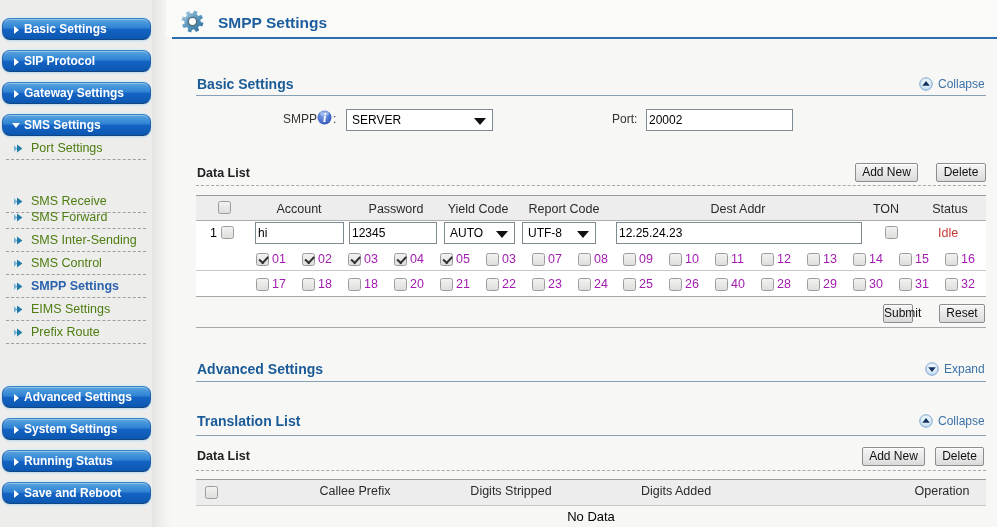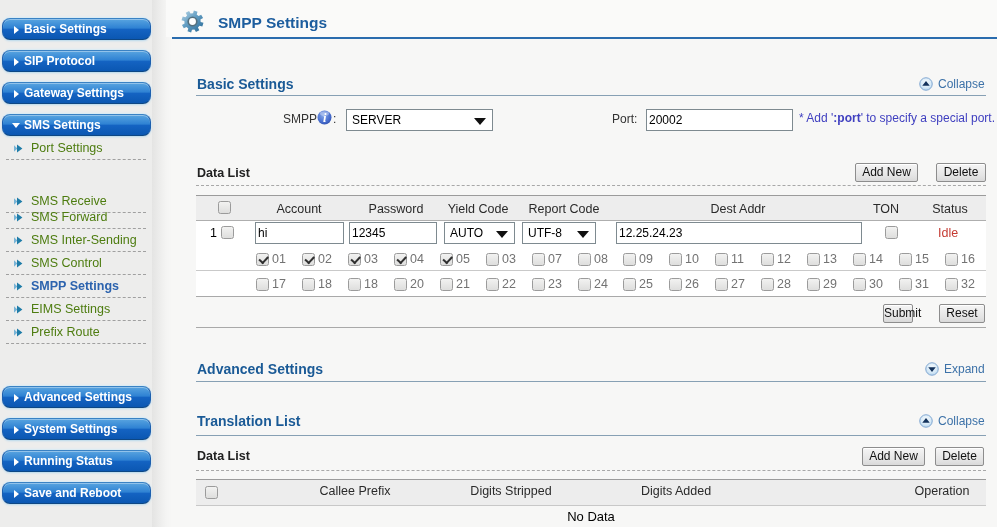--- a/index.html
+++ b/index.html
@@ -26,21 +26,21 @@
 .thead {position:absolute;left:196px;width:790px;height:26px;background:#ededed;border-top:1px solid #9b9b9b;border-bottom:1px solid #aeaeae}
 .tbody1 {position:absolute;left:196px;top:221px;width:790px;height:76px;background:#fff;border-bottom:1px solid #a9a9a9}
 .thc {position:absolute;transform:translateX(-50%);color:#2a2a2a;white-space:nowrap}
 .btn {position:absolute;border:1px solid #8d8d8d;border-radius:2px;background:linear-gradient(#f5f5f5,#e4e4e4 70%,#d9d9d9);
  color:#111;font-size:12px;text-align:center;line-height:17px;box-shadow:inset 0 1px 0 #fff;height:18.5px}
 .inp {position:absolute;height:22px;background:#fff;border:1px solid #7e8a90;line-height:20px;padding-left:2px;color:#000;white-space:nowrap;overflow:hidden;font-size:12px}
 .sel {position:absolute;height:22px;background:#fff;border:1px solid #7e8a90;line-height:20px;padding-left:5px;color:#000;font-size:12px}
 .sel:after {content:'';position:absolute;right:6px;top:7.5px;width:0;height:0;border-left:6px solid transparent;border-right:6px solid transparent;border-top:7px solid #101010}
 .cb {position:absolute;width:13px;height:13px;border:1px solid #9b9b9b;border-radius:2.5px;background:linear-gradient(#f2f2f1,#dededd)}
 .cb.ck:after {content:'';position:absolute;left:1.8px;top:2.2px;width:7px;height:3.6px;border-left:2.4px solid #303030;border-bottom:2.4px solid #303030;transform:rotate(-47deg)}
-.cblab {color:#737373}
+.cblab {color:#a21caf}
 .lab {position:absolute;color:#333;font-size:12px}
 </style></head><body>
 <div id="root">
 <svg width="0" height="0" style="position:absolute">
       <defs>
 <radialGradient id="cg" cx="0.5" cy="0.35" r="0.75">
           <stop offset="0" stop-color="#f3f9fd"></stop>
           <stop offset="0.55" stop-color="#d8eaf7"></stop>
           <stop offset="1" stop-color="#a8cce9"></stop>
         </radialGradient>
@@ -119,21 +119,20 @@
 <div class="lab" style="left:283px;top:112px">SMPP</div>
 <svg class="abs" style="left:317px;top:110px" width="15" height="15" viewBox="0 0 15 15">
       <circle cx="7.5" cy="7.5" r="7" fill="url(#ig)"></circle>
       <ellipse cx="7.5" cy="3.6" rx="4.6" ry="2.4" fill="#ffffff" opacity="0.35"></ellipse>
       <text x="7.8" y="12" text-anchor="middle" font-family="Liberation Serif,serif" font-style="italic" font-weight="bold" font-size="12.5" fill="#fff">i</text>
     </svg>
 <div class="lab" style="left:333px;top:112px">:</div>
 <div class="sel" style="left:346px;top:109px;width:147px">SERVER</div>
 <div class="lab" style="left:612px;top:112px">Port:</div>
 <div class="inp" style="left:646px;top:109px;width:147px">20002</div>
-<div class="abs" style="left:799px;top:111px;color:#4040c0;white-space:nowrap;font-size:12px">* Add '<b>:port</b>' to specify a special port.</div>
 
 <div class="abs" style="left:197px;top:165.5px;font-weight:bold;color:#222;font-size:12.5px">Data List</div>
 <div class="btn" style="left:855px;top:163px;width:63px">Add New</div>
 <div class="btn" style="left:936px;top:163px;width:50px">Delete</div>
 <div class="dash" style="top:185px"></div>
 
 <div class="thead" style="top:195px"></div>
 <span class="cb" style="left:218px;top:201px"></span>
 <span class="thc" style="left:299px;top:201.5px">Account</span>
 <span class="thc" style="left:396px;top:201.5px">Password</span>
@@ -199,21 +198,21 @@
     <span class="abs cblab" style="left:502px;top:277px">22</span>
 <span class="cb" style="left:532px;top:278px"></span>
     <span class="abs cblab" style="left:548px;top:277px">23</span>
 <span class="cb" style="left:578px;top:278px"></span>
     <span class="abs cblab" style="left:594px;top:277px">24</span>
 <span class="cb" style="left:623px;top:278px"></span>
     <span class="abs cblab" style="left:639px;top:277px">25</span>
 <span class="cb" style="left:669px;top:278px"></span>
     <span class="abs cblab" style="left:685px;top:277px">26</span>
 <span class="cb" style="left:715px;top:278px"></span>
-    <span class="abs cblab" style="left:731px;top:277px">27</span>
+    <span class="abs cblab" style="left:731px;top:277px">40</span>
 <span class="cb" style="left:761px;top:278px"></span>
     <span class="abs cblab" style="left:777px;top:277px">28</span>
 <span class="cb" style="left:807px;top:278px"></span>
     <span class="abs cblab" style="left:823px;top:277px">29</span>
 <span class="cb" style="left:853px;top:278px"></span>
     <span class="abs cblab" style="left:869px;top:277px">30</span>
 <span class="cb" style="left:899px;top:278px"></span>
     <span class="abs cblab" style="left:915px;top:277px">31</span>
 <span class="cb" style="left:945px;top:278px"></span>
     <span class="abs cblab" style="left:961px;top:277px">32</span>

